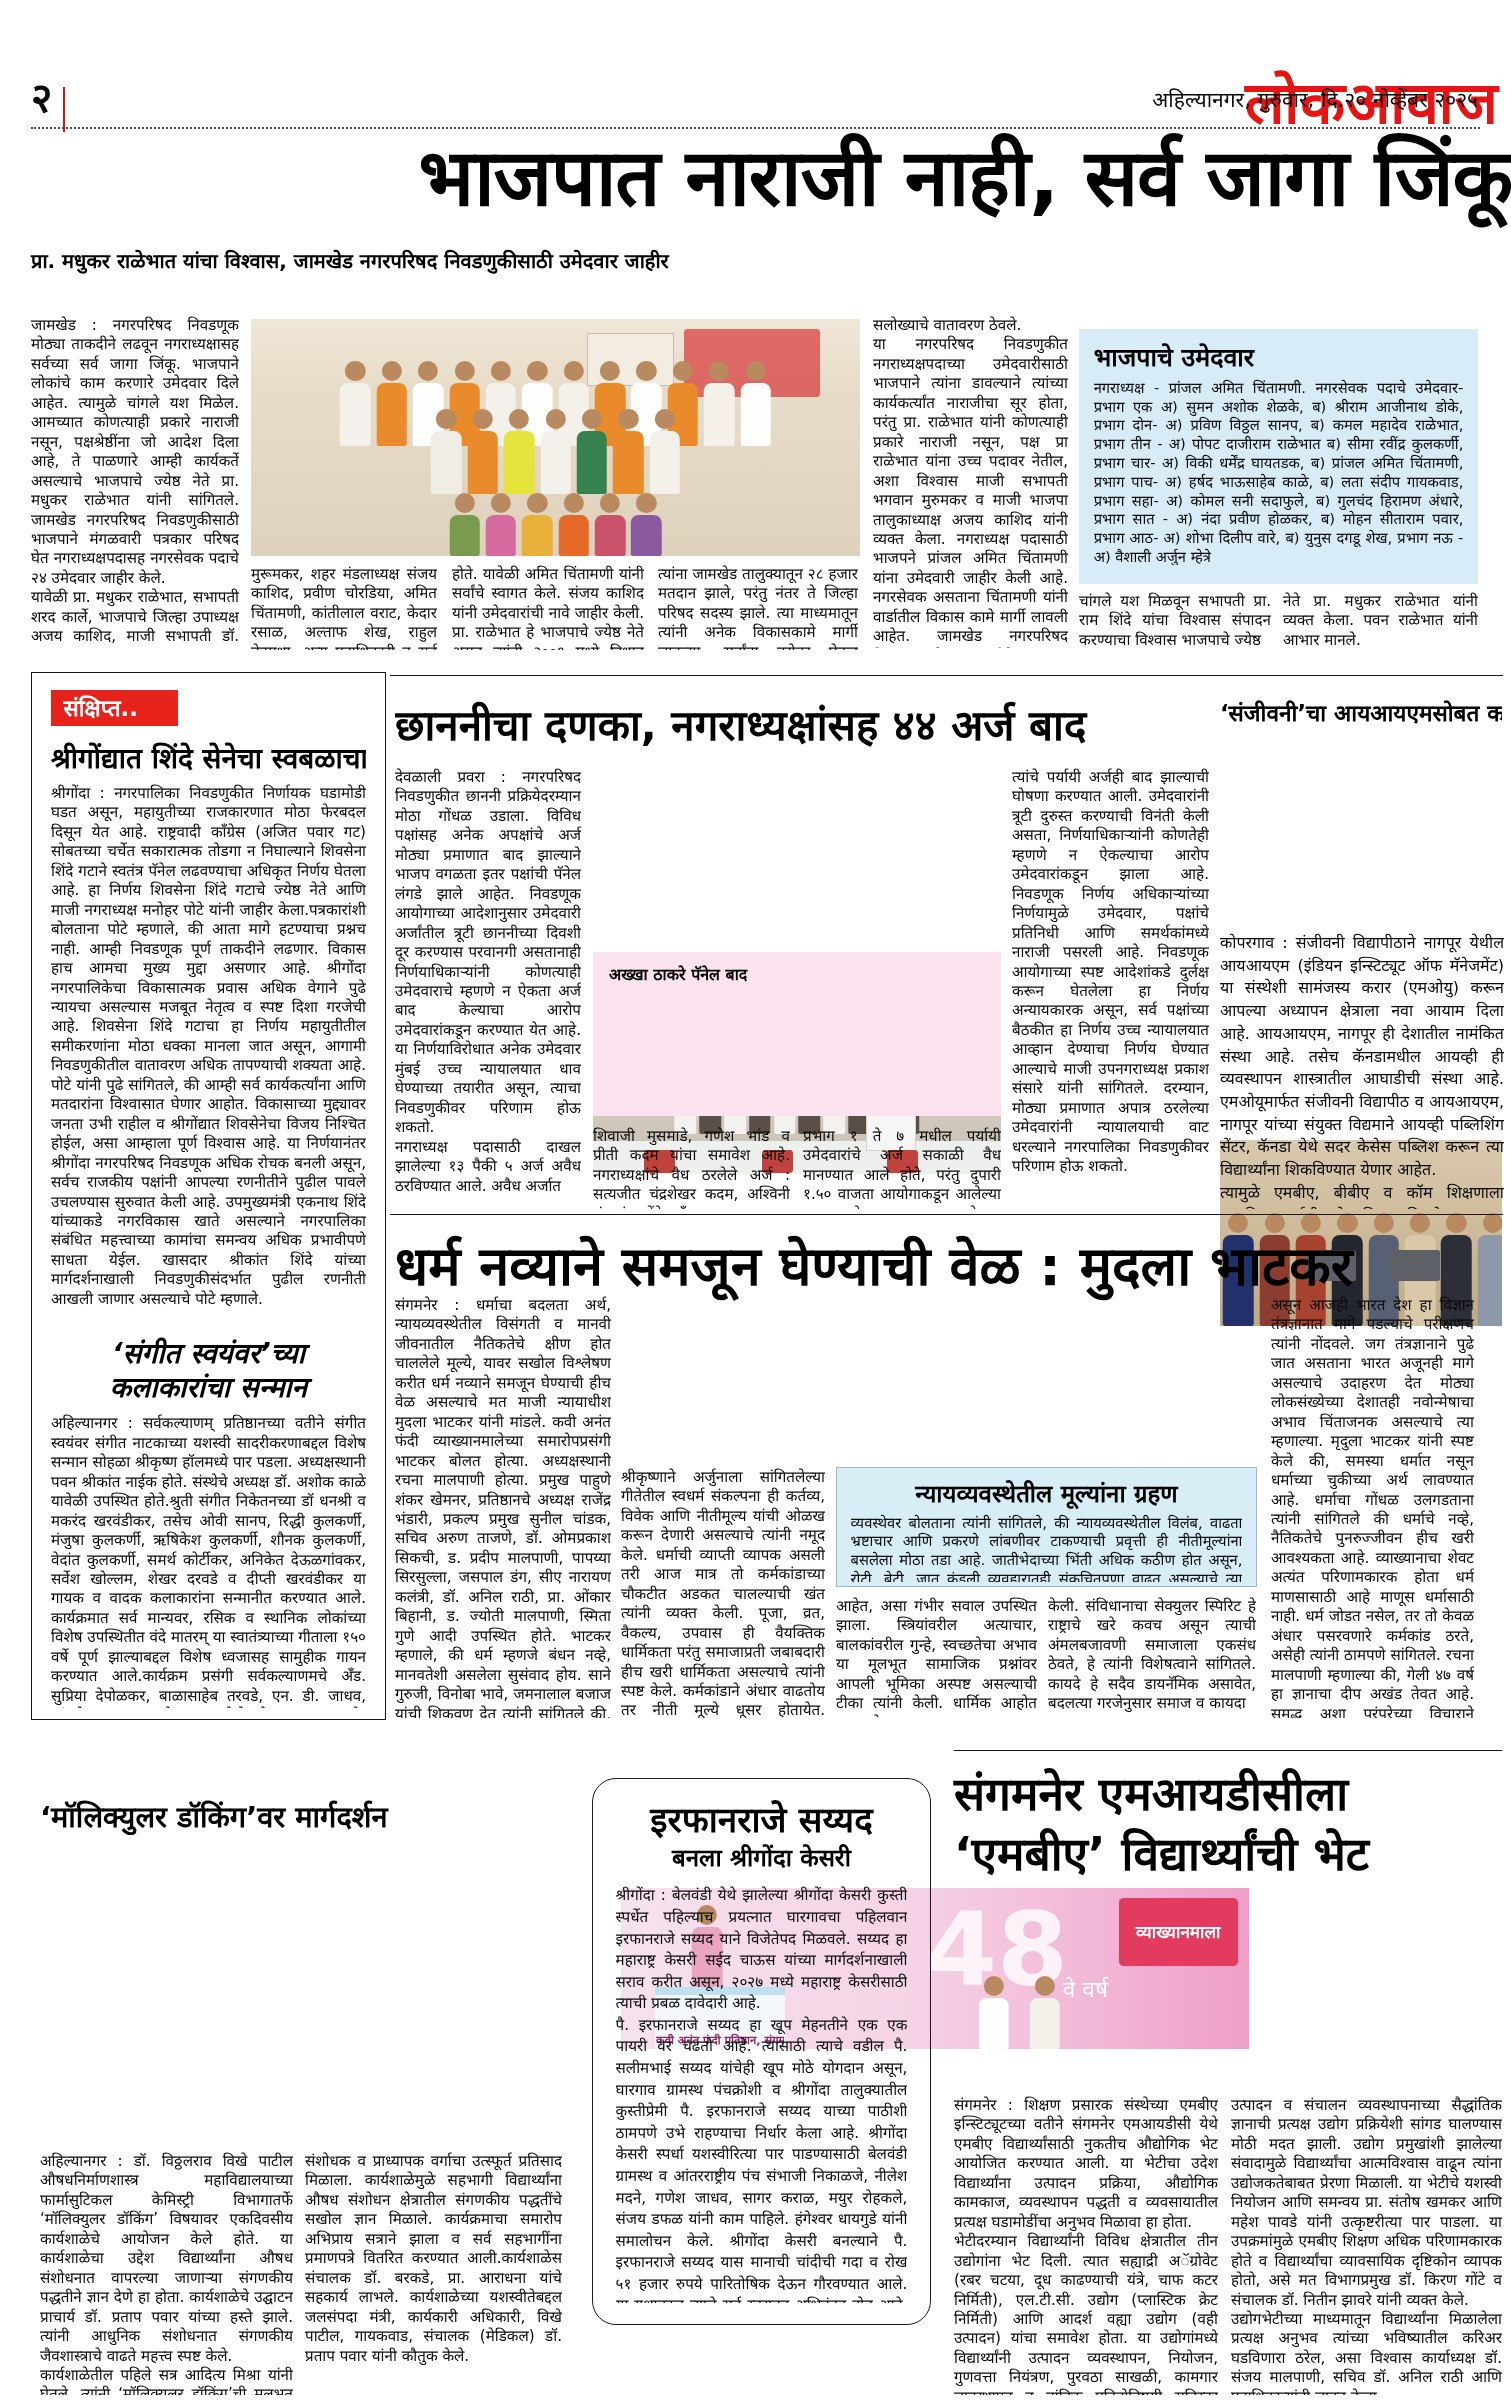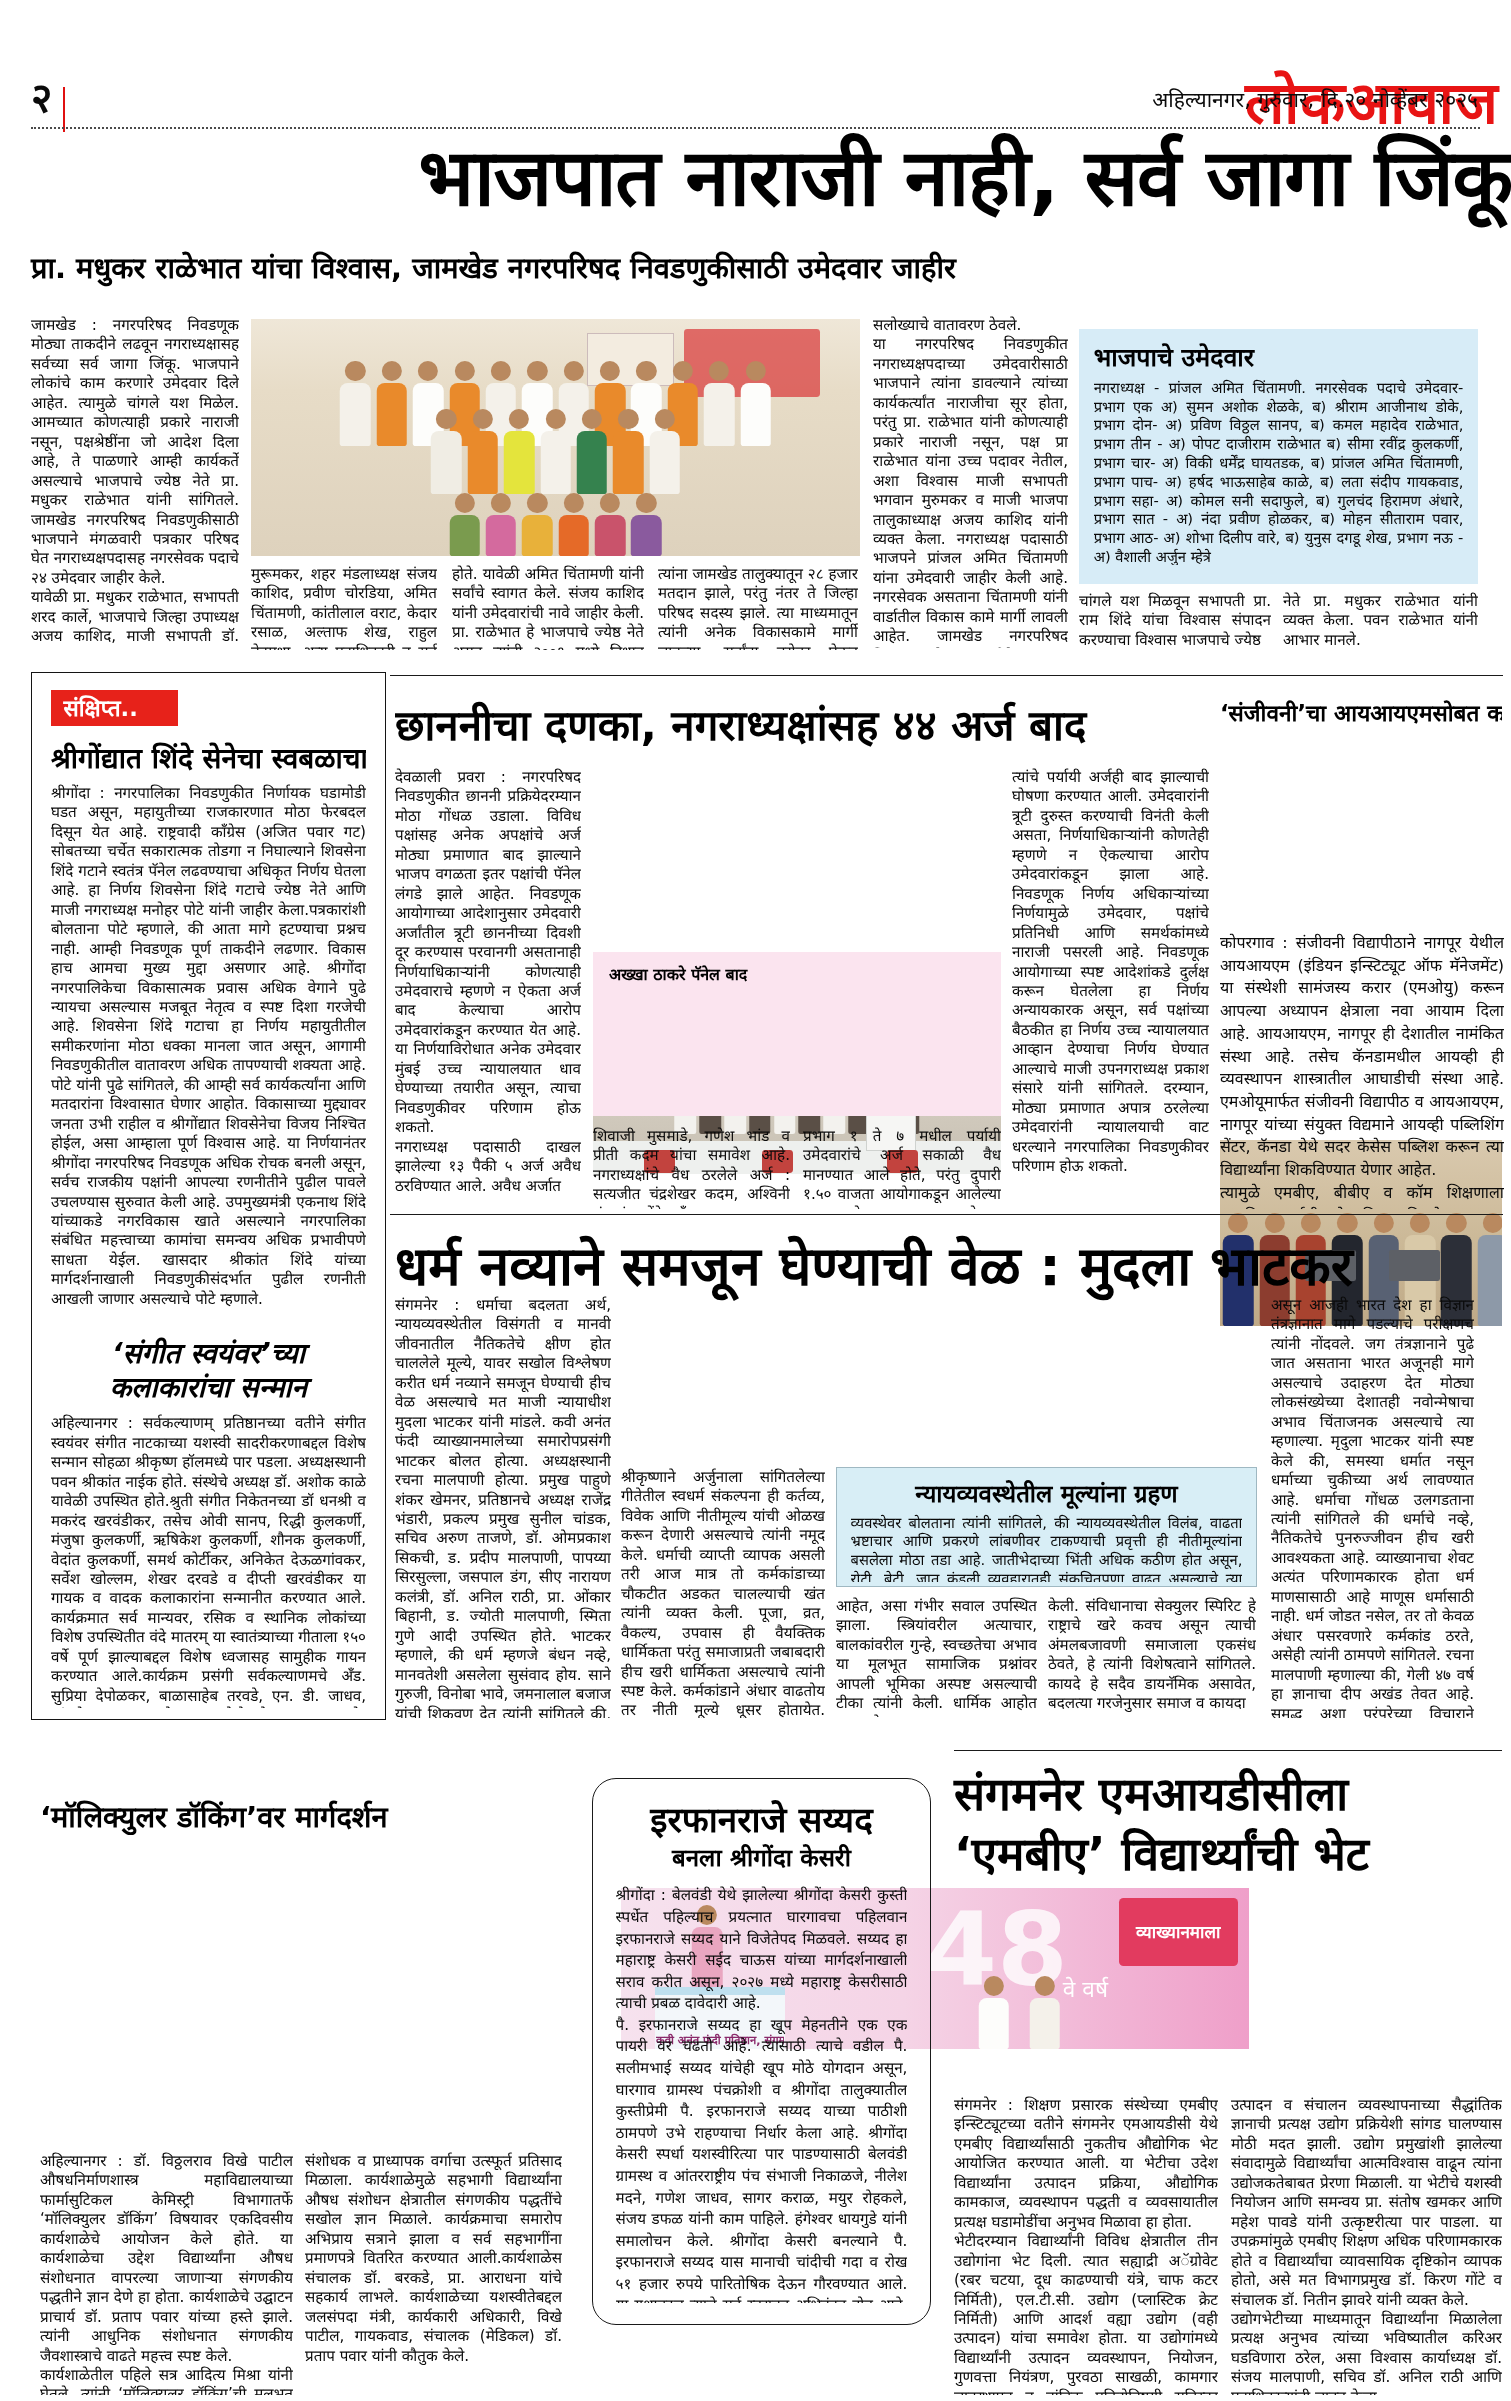--- a/index.html
+++ b/index.html
@@ -51,21 +51,21 @@
 
   <div class="abs" style="left:31px;top:68px;">
     <span style="font-size:41px;font-weight:bold;">२</span>
     <span style="display:inline-block;width:5.6px;height:45px;border-left:2.3px double #e01010;margin-left:8px;vertical-align:middle;"></span>
   </div>
   <div class="abs red" style="left:0;right:13px;top:61px;text-align:right;font-size:58px;font-weight:bold;letter-spacing:1.1px;">लोकआवाज</div>
   <div class="abs" style="right:34px;top:85px;font-size:21px;">अहिल्यानगर, गुरुवार, दि.२० नोव्हेंबर २०२५</div>
   <div class="abs dotrule" style="left:31px;top:127px;width:1449px;"></div>
 
   <div class="abs hl" style="left:0;right:0;top:137px;text-align:right;font-size:79px;line-height:1.05;letter-spacing:-1.1px;">भाजपात नाराजी नाही, सर्व जागा जिंकू</div>
-  <div class="abs hl" style="left:31px;top:247px;width:1449px;font-size:29px;">प्रा. मधुकर राळेभात यांचा विश्वास, जामखेड नगरपरिषद निवडणुकीसाठी उमेदवार जाहीर</div>
+  <div class="abs hl" style="left:31px;top:247px;width:1449px;font-size:20px;">प्रा. मधुकर राळेभात यांचा विश्वास, जामखेड नगरपरिषद निवडणुकीसाठी उमेदवार जाहीर</div>
 
   <div class="abs bt just" style="left:31px;top:316px;width:208px;height:332px;">जामखेड : नगरपरिषद निवडणूक मोठ्या ताकदीने लढवून नगराध्यक्षासह सर्वच्या सर्व जागा जिंकू. भाजपाने लोकांचे काम करणारे उमेदवार दिले आहेत. त्यामुळे चांगले यश मिळेल. आमच्यात कोणत्याही प्रकारे नाराजी नसून, पक्षश्रेष्ठींना जो आदेश दिला आहे, ते पाळणारे आम्ही कार्यकर्ते असल्याचे भाजपाचे ज्येष्ठ नेते प्रा. मधुकर राळेभात यांनी सांगितले. जामखेड नगरपरिषद निवडणुकीसाठी भाजपाने मंगळवारी पत्रकार परिषद घेत नगराध्यक्षपदासह नगरसेवक पदाचे २४ उमेदवार जाहीर केले.
 यावेळी प्रा. मधुकर राळेभात, सभापती शरद कार्ले, भाजपाचे जिल्हा उपाध्यक्ष अजय काशिद, माजी सभापती डॉ. भगवानराव</div>
 
   <div class="abs photo ph1" style="left:251px;top:319px;width:609px;height:237px;background:linear-gradient(180deg,#efe7d8 0%,#e7dcc7 30%,#ded2bd 100%);">
     <div class="abs" style="right:40px;top:10.2px;width:136px;height:68px;background:#d94040;opacity:.75;border-radius:3.4px;"></div>
     <div class="abs" style="right:186px;top:13.6px;width:85px;height:51px;background:#f3ece0;border:1.1px solid #cbb;"></div>
     <div class="prow r1" style="bottom:110px;">
       <i class="pf"></i><i class="pf"></i><i class="pf"></i><i class="pf"></i><i class="pf"></i><i class="pf"></i><i class="pf"></i><i class="pf"></i><i class="pf"></i><i class="pf"></i><i class="pf"></i><i class="pf"></i>
     </div>

